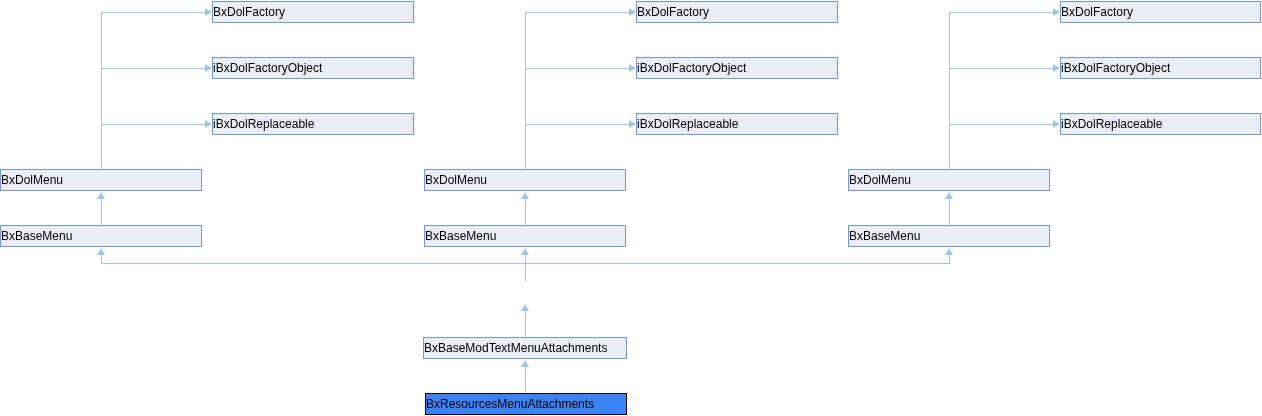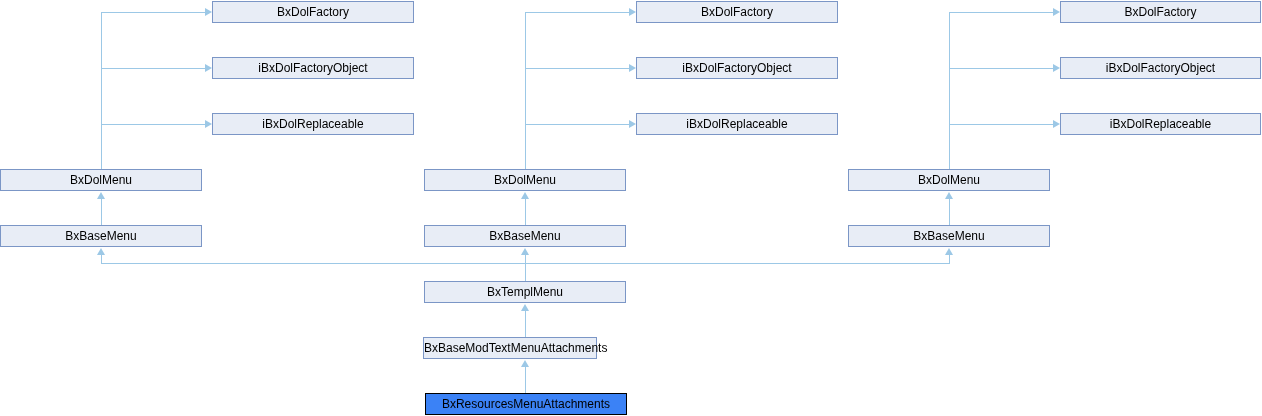--- a/index.html
+++ b/index.html
@@ -13,21 +13,21 @@
   }
   .node {
     position: absolute;
     box-sizing: border-box;
     height: 22px;
     border: 1px solid #7B96C6;
     background: #E8EDF6;
     color: #000000;
     font-size: 12px;
     line-height: 20px;
-    text-align: center;
+    text-align: left;
     white-space: nowrap;
     cursor: pointer;
   }
   .node.current {
     border-color: #000000;
     background: #3b82f6;
     cursor: default;
   }
   .hline, .vline { position: absolute; background: #9CC8E6; }
   .hline { height: 1px; }
@@ -104,17 +104,16 @@
   <div class="node" style="left:636px; top:113px; width:202px;">iBxDolReplaceable</div>
   <div class="node" style="left:424px; top:169px; width:202px;">BxDolMenu</div>
   <div class="node" style="left:424px; top:225px; width:202px;">BxBaseMenu</div>
 
   <div class="node" style="left:1060px; top:1px; width:201px;">BxDolFactory</div>
   <div class="node" style="left:1060px; top:57px; width:201px;">iBxDolFactoryObject</div>
   <div class="node" style="left:1060px; top:113px; width:201px;">iBxDolReplaceable</div>
   <div class="node" style="left:848px; top:169px; width:202px;">BxDolMenu</div>
   <div class="node" style="left:848px; top:225px; width:202px;">BxBaseMenu</div>
 
-  <div class="node" style="left:424px; top:281px; width:202px;">BxTemplMenu</div>
-  <div class="node" style="left:423px; top:337px; width:174px;">BxBaseModTextMenuAttachments</div>
+  <div class="node" style="left:423px; top:337px; width:204px;">BxBaseModTextMenuAttachments</div>
   <div class="node current" style="left:425px; top:393px; width:202px;">BxResourcesMenuAttachments</div>
 
 </div>
 
 </body></html>

